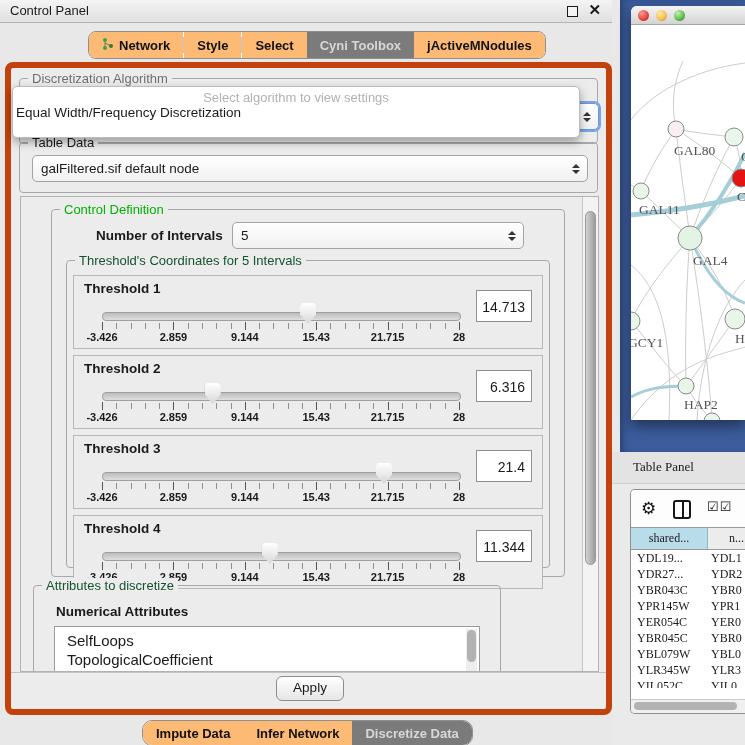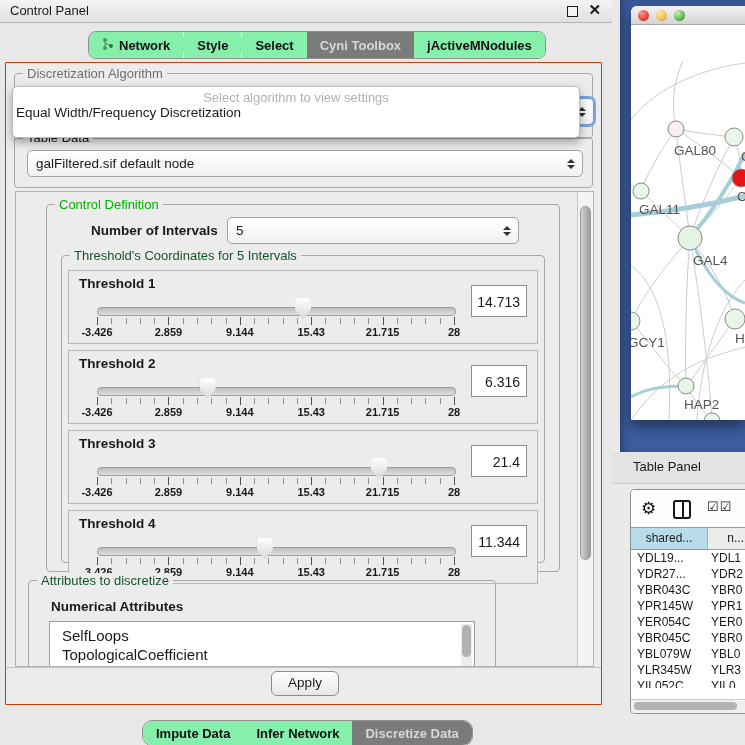--- a/index.html
+++ b/index.html
@@ -10,27 +10,27 @@
   .titlebar{position:absolute;left:0;top:0;width:612px;height:22px;
             background:linear-gradient(#f4f4f4,#e0e0e0);border-bottom:1px solid #b4b4b4;}
   .titlebar .title{position:absolute;left:10px;top:3px;font-size:13px;}
   .tb-float{position:absolute;right:34px;top:6px;width:9px;height:9px;border:1.5px solid #1a1a1a;background:#f4f4f4;}
   .tb-close{position:absolute;right:11px;top:1px;font-size:15px;font-weight:bold;}
   
   .tabset{position:absolute;display:inline-flex;height:26px;border:1px solid #8f8f8f;border-radius:8px;
           background:#fff;overflow:hidden;align-items:stretch;}
   .tabset.top{left:88px;top:31px;}
   .tabset.bottom{left:142px;top:720px;height:24px;border-radius:10px;}
-  .tabseg{display:flex;align-items:center;padding:0 13px;font-size:13px;font-weight:bold;color:#111;background:#86efac;}
+  .tabseg{display:flex;align-items:center;padding:0 13px;font-size:13px;font-weight:bold;color:#111;background:#fdba74;}
   .tabseg.sel{background:#7b7b7b;color:#d8d8d8;}
   .tabsep{width:1px;background:#c6c6c6;margin:5px 0;}
   .net-ico{margin-right:5px;}
   
   .outer-panel{position:absolute;left:5px;top:62px;width:595px;height:641px;
-               border:1px solid #c2410c;border-radius:1px;background:#ececec;}
+               border:6px solid #c2410c;border-radius:8px;background:#ececec;}
   .groupbox{position:absolute;border:1px solid #a8a8a8;border-radius:4px;}
   .groupbox>.gb-label{position:absolute;top:-8px;left:8px;background:#ececec;padding:0 4px;font-size:13px;white-space:nowrap;}
   .combo{position:absolute;border:1px solid #a3a3a3;border-radius:5px;background:linear-gradient(#ffffff,#f1f1f1);
          font-size:13.5px;line-height:25px;height:27px;box-sizing:border-box;padding-left:8px;white-space:nowrap;overflow:hidden;}
   .combo .spin{position:absolute;right:7px;top:0;bottom:0;display:flex;flex-direction:column;justify-content:center;gap:2px;}
   .combo .spin i{display:block;width:0;height:0;border-left:4px solid transparent;border-right:4px solid transparent;}
   .combo .spin i.up{border-bottom:4px solid #333;}
   .combo .spin i.dn{border-top:4px solid #333;}
   .algo-combo{left:10px;top:24px;width:569px;box-shadow:0 0 0 2px #79a5e6;border-color:#6d97d6;z-index:5;}
   
@@ -71,21 +71,21 @@
   .attr-list{position:absolute;left:20px;top:40px;width:426px;height:160px;background:#fff;
              border:1px solid #9c9c9c;box-sizing:border-box;padding:4px 0 0 12px;}
   .attr-item{font-size:15px;line-height:19px;white-space:nowrap;}
   .attr-scroll{position:absolute;right:2px;top:2px;width:11px;height:120px;background:#ededed;}
   .attr-scroll .thumb{position:absolute;left:1px;right:1px;top:1px;height:32px;background:#b2b2b2;border-radius:5px;}
   
   .apply-sep{position:absolute;left:0;right:0;top:604px;height:1px;background:#c3c3c3;}
   .apply-btn{position:absolute;left:265px;top:608px;width:66px;height:23px;border:1px solid #8d8d8d;border-radius:6px;
              background:linear-gradient(#ffffff,#e6e6e6);font-size:13.5px;text-align:center;line-height:22px;}
   
-  .right-region{position:absolute;left:612px;top:0;width:133px;height:609px;background:#e9e9e9;}
+  .right-region{position:absolute;left:612px;top:0;width:133px;height:609px;background:#e9e9e9;font-family:Liberation Serif, serif;}
   .desktop{position:absolute;left:8px;top:0;width:125px;height:452px;background:#3c5c9d;
            box-shadow:inset 6px 0 8px -4px rgba(0,0,0,.35);}
   .net-window{position:absolute;left:11px;top:6px;width:114px;height:414px;background:#fff;
               border-radius:6px 0 0 0;box-shadow:0 6px 14px rgba(0,0,0,.45);}
   .net-titlebar{position:absolute;left:0;top:0;right:0;height:18px;border-radius:6px 0 0 0;
                 background:linear-gradient(#f4f4f4,#d4d4d4);border-bottom:1px solid #a6a6a6;}
   .light{position:absolute;top:4px;width:11px;height:11px;border-radius:50%;}
   .light.red{left:7px;background:radial-gradient(circle at 35% 30%,#ff9a90,#e4443a 60%,#a2211a);}
   .light.yellow{left:25px;background:radial-gradient(circle at 35% 30%,#ffe7a8,#f5bd4f 60%,#b77f1d);}
   .light.green{left:43px;background:radial-gradient(circle at 35% 30%,#c7f0b2,#58b94b 60%,#2e7d27);}

